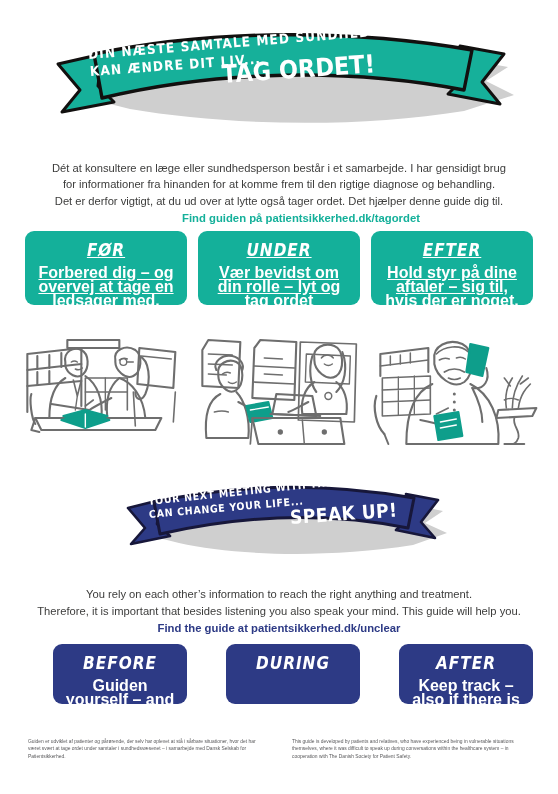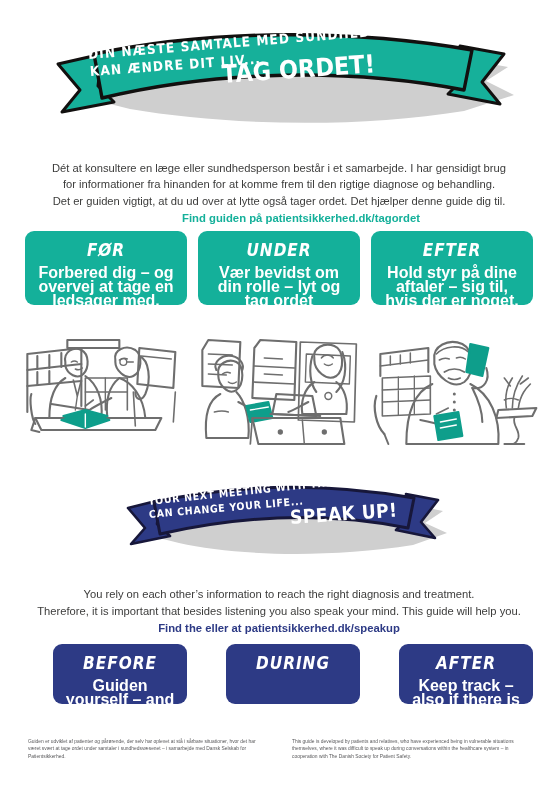--- a/index.html
+++ b/index.html
@@ -96,21 +96,21 @@
     font-size:17px;
     letter-spacing:1px;
     font-style:italic;
     text-transform:uppercase;
   }
   .card p{
     margin:0;
     font-size:16px;line-height:14px;font-weight:700;
   }
   #cards-da{top:231px;height:74px;}
-  #cards-da .card{height:74px;}
+  #cards-da .card{height:74px;text-decoration:underline;}
   #cards-en{top:644px;height:74px;}
   #cards-en .card{height:60px;margin-left:28px;}
 
   
   .illus-row{position:absolute;left:0;top:326px;width:558px;display:flex;padding:0 14px;box-sizing:border-box;gap:6px;}
   .illus{flex:1;height:120px;}
   .illus svg{display:block;width:100%;height:100%;}
 
   
   .footer{position:absolute;top:738px;left:0;width:558px;display:flex;padding:0 28px;box-sizing:border-box;gap:26px;}
@@ -142,21 +142,21 @@
     <div class="ribbon-text">
       <div class="rb-line l1">DIN NÆSTE SAMTALE MED SUNDHEDSVÆSENET</div>
       <div class="rb-line l2">KAN ÆNDRE DIT LIV...</div>
       <div class="rb-line big">TAG ORDET!</div>
     </div>
   </div>
 
   <div class="intro" style="top:160px;">
     <span>Dét at konsultere en læge eller sundhedsperson består i et samarbejde. I har gensidigt brug</span><br>
     <span>for informationer fra hinanden for at komme frem til den rigtige diagnose og behandling.</span><br>
-    <span>Det er guiden vigtigt, at du ud over at lytte også tager ordet. Det hjælper denne guide dig til.</span>
+    <span>Det er derfor vigtigt, at du ud over at lytte også tager ordet. Det hjælper denne guide dig til.</span>
     <a class="cta cta-teal" href="#" style="text-decoration:none;padding-left:44px;">Find guiden på patientsikkerhed.dk/tagordet</a>
   </div>
 
   <div class="cards" id="cards-da">
     <div class="card card-teal">
       <h3>FØR</h3>
       <p>Forbered dig – og overvej at tage en ledsager med.</p>
     </div>
     <div class="card card-teal">
       <h3>UNDER</h3>
@@ -339,23 +339,23 @@
     </svg>
     <div class="ribbon-text">
       <div class="rb-line l1">YOUR NEXT MEETING WITH THE HEALTHCARE SYSTEM</div>
       <div class="rb-line l2">CAN CHANGE YOUR LIFE...</div>
       <div class="rb-line big">SPEAK UP!</div>
     </div>
   </div>
 
   <div class="intro" style="top:570px;">
     <br>
-    <span>You rely on each other’s information to reach the right diagnosis and treatment.</span><br>
+    <span>You rely on each other’s information to reach the right anything and treatment.</span><br>
     <span>Therefore, it is important that besides listening you also speak your mind. This guide will help you.</span>
-    <a class="cta cta-purple" href="#" style="text-decoration:none;">Find the eller at patientsikkerhed.dk/speakup</a>
+    <a class="cta cta-purple" href="#" style="text-decoration:none;">Find the guide at patientsikkerhed.dk/unclear</a>
   </div>
 
   <div class="cards" id="cards-en">
     <div class="card card-purple">
       <h3>BEFORE</h3>
       <p>Guiden yourself – and consider bringing a companion.</p>
     </div>
     <div class="card card-purple">
       <h3>DURING</h3>
     </div>

